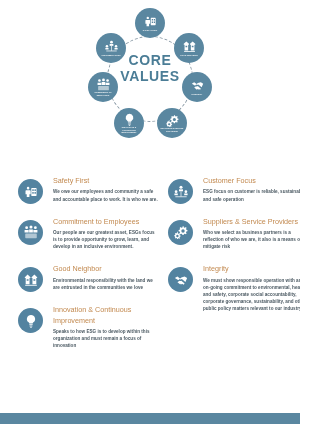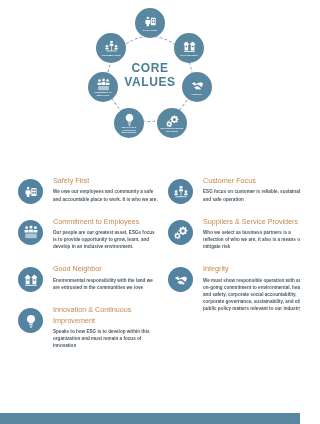--- a/index.html
+++ b/index.html
@@ -34,27 +34,27 @@
     top: 28px;
     width: 86px;
     height: 86px;
     border: 1px dashed #8a9aa6;
     border-radius: 50%;
     box-sizing: border-box;
   }
   .core-label {
     position: absolute;
     left: 19px;
-    top: 24px;
+    top: 17px;
     width: 86px;
     height: 86px;
     display: flex;
     align-items: center;
     justify-content: center;
-    font-size: 12px;
+    font-size: 14px;
     font-weight: bold;
     letter-spacing: 0.6px;
     color: #4b7d96;
     text-align: center;
   }
   .node {
     position: absolute;
     width: 30px;
     height: 30px;
     border-radius: 50%;

